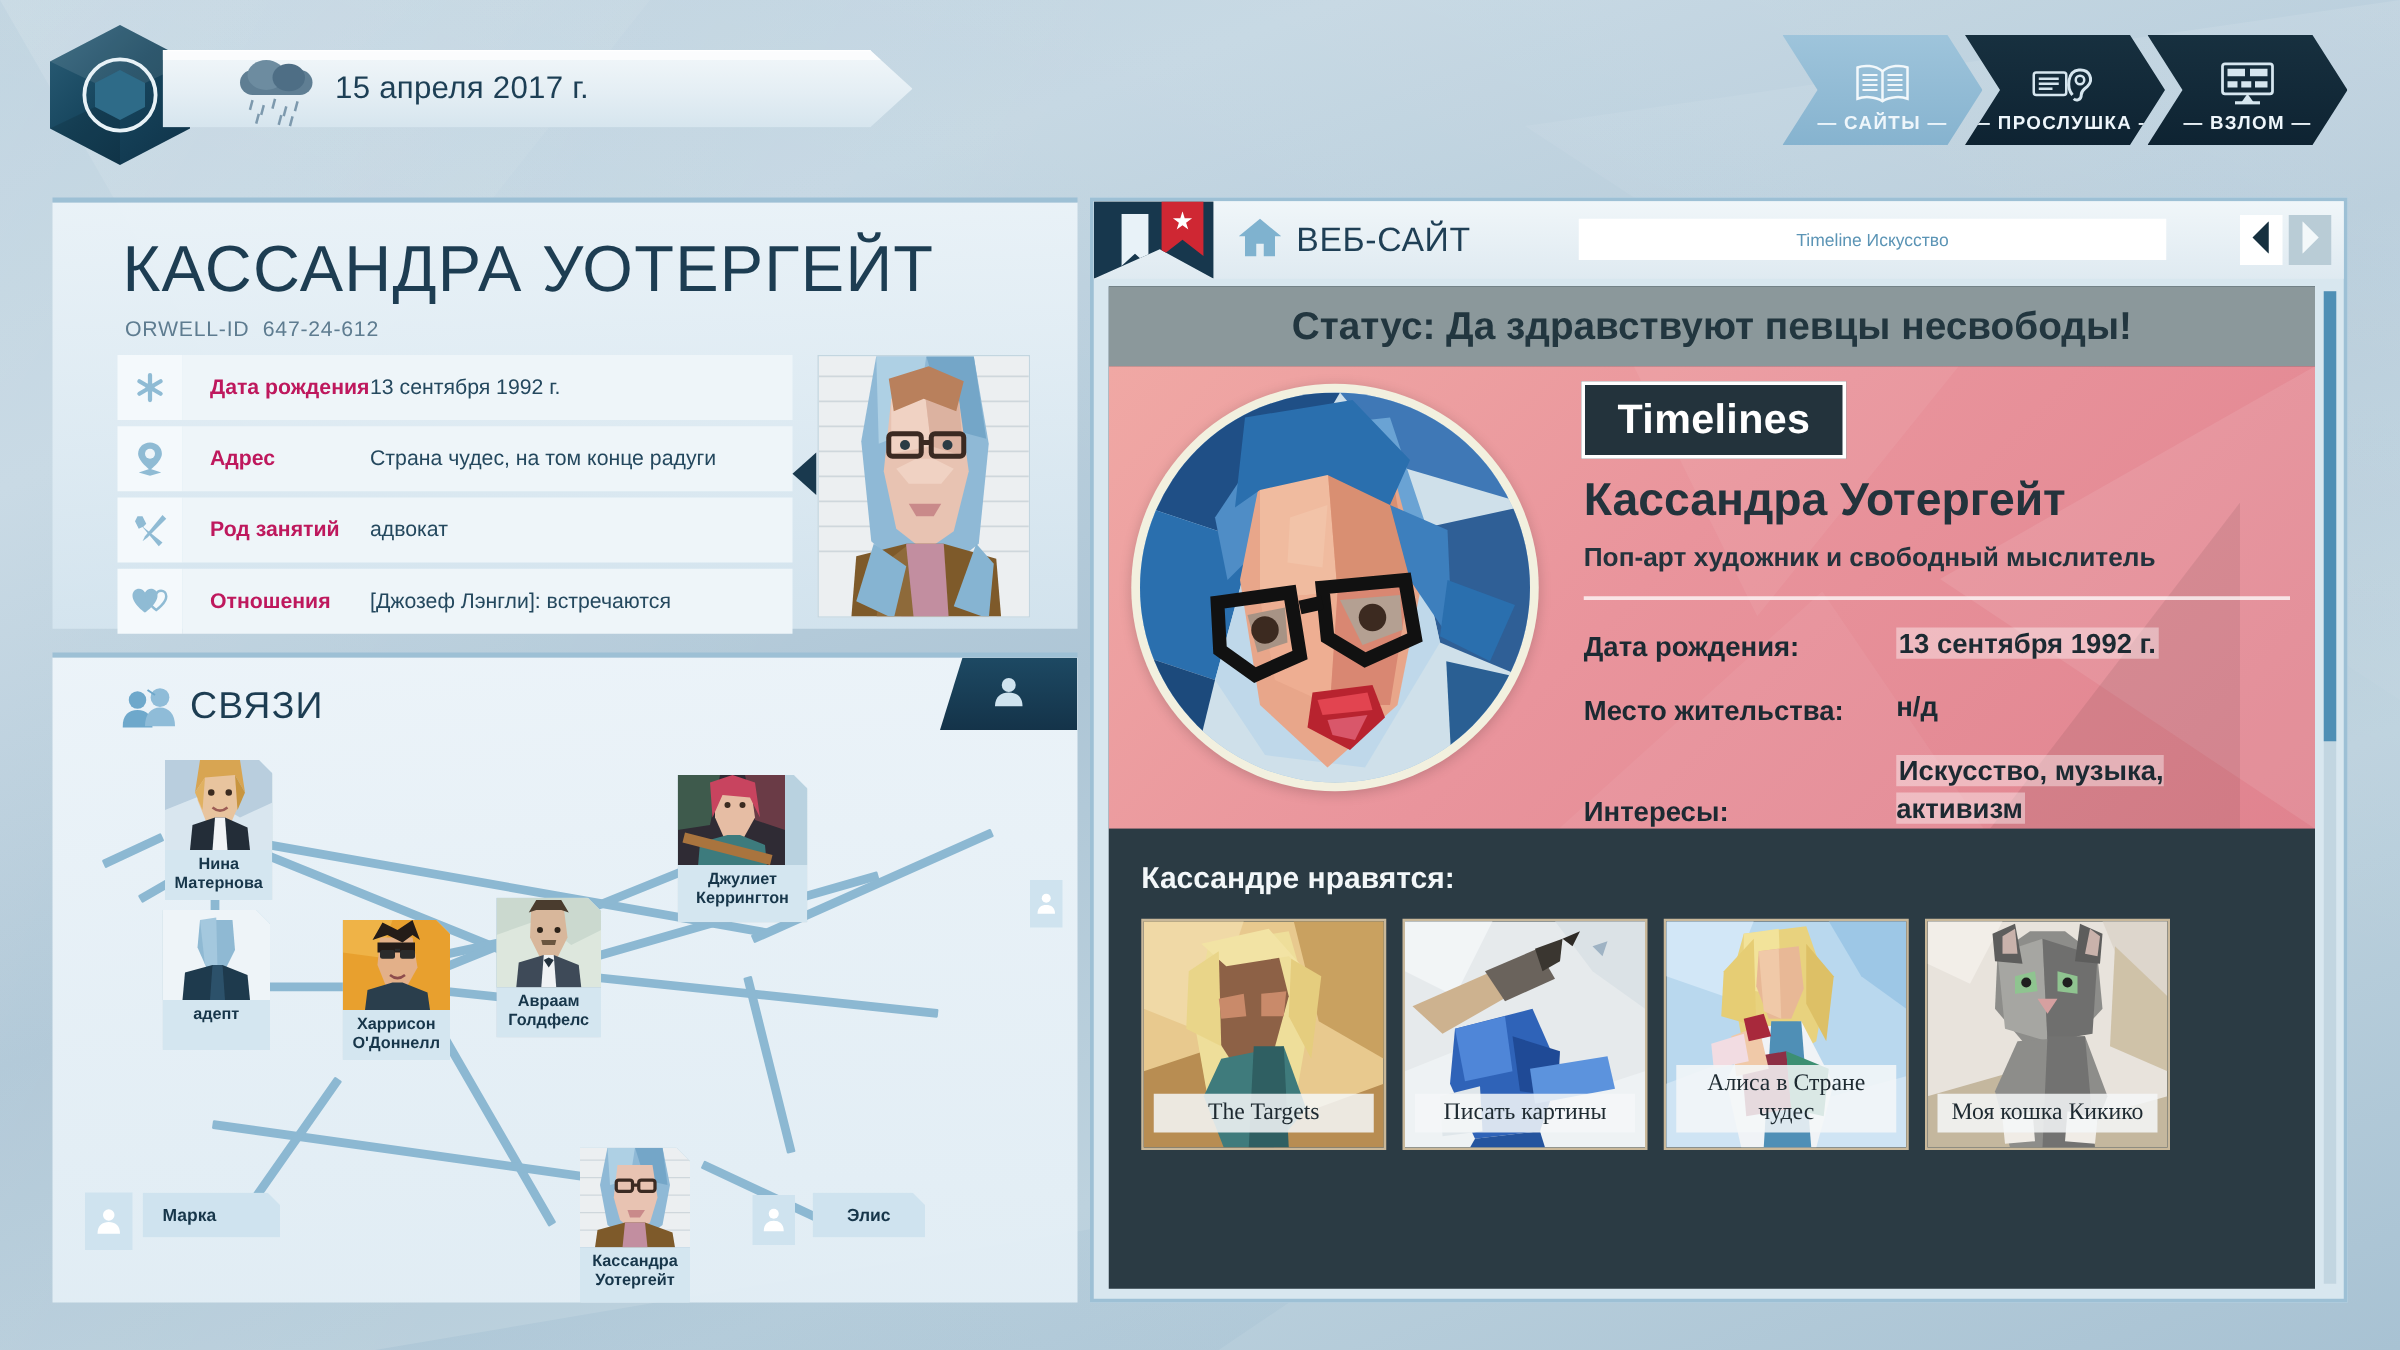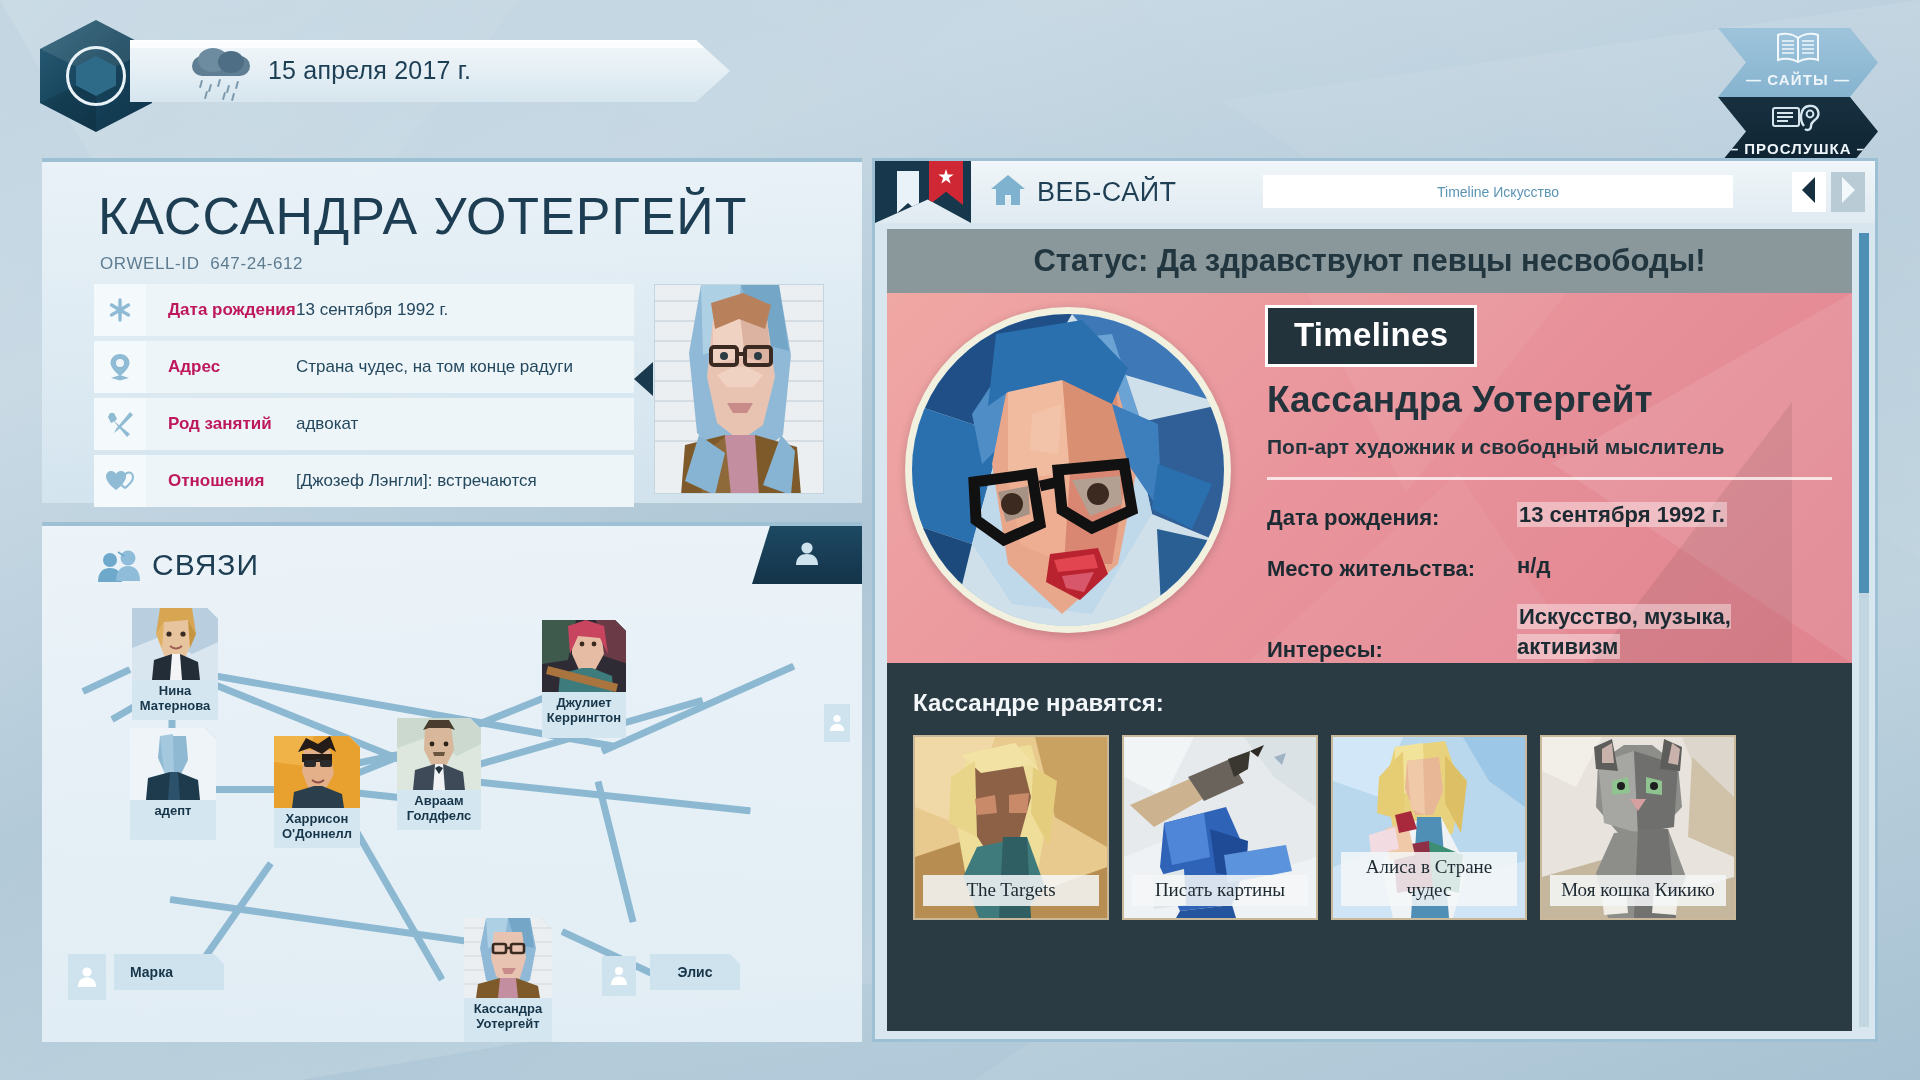--- a/index.html
+++ b/index.html
@@ -40,21 +40,21 @@
     box-shadow:inset 0 1px 0 #fff;}
   .datebar .hl{position:absolute;left:0;top:0;right:0;height:8px;background:rgba(255,255,255,.7);}
   .rain{position:absolute;left:190px;top:48px;width:62px;height:52px;}
   .rain .cloud{position:absolute;left:0;top:0;width:62px;height:30px;}
   .rain .c1{position:absolute;left:2px;top:8px;width:58px;height:20px;background:#5f7e93;border-radius:12px;}
   .rain .c2{position:absolute;left:8px;top:0px;width:30px;height:24px;background:#6d8ca0;border-radius:50%;}
   .rain .c3{position:absolute;left:28px;top:3px;width:26px;height:22px;background:#4e6e85;border-radius:50%;}
   .rain .drop{position:absolute;width:2px;height:8px;background:#7d99ad;transform:rotate(15deg);}
   .dtext{position:absolute;left:268px;top:56px;font-size:25px;color:#1d3f55;letter-spacing:.2px;}
 
-  .navtabs{position:absolute;right:42px;top:28px;height:88px;display:flex;flex-direction:column;}
+  .navtabs{position:absolute;right:42px;top:28px;height:88px;display:flex;}
   .navtab{position:relative;width:160px;height:88px;margin-left:-14px;
     display:flex;flex-direction:column;align-items:center;justify-content:flex-end;padding-bottom:9px;
     clip-path:polygon(0 0,calc(100% - 28px) 0,100% 50%,calc(100% - 28px) 100%,0 100%,28px 50%);}
   .navtab.active{background:linear-gradient(180deg,#9ec4db 0%,#86b3cf 100%);}
   .navtab.dark{background:linear-gradient(180deg,#17303f 0%,#0e2332 100%);}
   .navtab .lbl{font-size:15px;font-weight:bold;letter-spacing:1.1px;color:#eef6fb;white-space:nowrap;}
   .navtab .ic{height:40px;display:flex;align-items:center;justify-content:center;margin-bottom:3px;}
 
   
   #leftpanel{position:absolute;left:42px;top:158px;width:820px;height:345px;
@@ -213,20 +213,35 @@
         <svg width="54" height="34" viewBox="0 0 54 34">
           <rect x="2" y="8" width="26" height="18" rx="2" fill="none" stroke="#d6e6ef" stroke-width="2"></rect>
           <path d="M6 13 H22 M6 17 H22 M6 21 H17" stroke="#d6e6ef" stroke-width="2"></path>
           <path d="M33 26 C28 20,29 7,38 6 C47 5,50 14,45 19 C42 22,40 22,40 26 C40 30,36 31,34 29" fill="none" stroke="#d6e6ef" stroke-width="2.4"></path>
           <circle cx="39" cy="14" r="3.4" fill="none" stroke="#d6e6ef" stroke-width="2"></circle>
         </svg>
       </div>
       <div class="lbl">— ПРОСЛУШКА —</div>
     </div>
 
+    <div class="navtab dark">
+      <div class="ic">
+        <svg width="46" height="36" viewBox="0 0 46 36">
+          <rect x="3" y="2" width="40" height="24" rx="2" fill="none" stroke="#d6e6ef" stroke-width="2.2"></rect>
+          <rect x="7" y="6" width="14" height="6" fill="#d6e6ef"></rect>
+          <rect x="25" y="6" width="14" height="6" fill="#d6e6ef"></rect>
+          <rect x="7" y="16" width="8" height="5" fill="#d6e6ef"></rect>
+          <rect x="18" y="16" width="8" height="5" fill="#d6e6ef"></rect>
+          <rect x="29" y="16" width="10" height="5" fill="#d6e6ef"></rect>
+          <path d="M23 26 L18 33 H28 Z" fill="#d6e6ef"></path>
+          <rect x="13" y="32" width="20" height="2.5" fill="#d6e6ef"></rect>
+        </svg>
+      </div>
+      <div class="lbl">— ВЗЛОМ —</div>
+    </div>
 
   </div>
 </div>
 
 <div id="leftpanel">
   <div class="pname">КАССАНДРА УОТЕРГЕЙТ</div>
   <div class="pid">
     <span>ORWELL-ID</span>&nbsp;&nbsp;<span>647-24-612</span>
   </div>
 
@@ -431,21 +446,21 @@
             <circle cx="49" cy="26" r="2.4" fill="#2d2319"></circle>
           <path d="M36 34 H48 L47 38 H37 Z" fill="#6a553f"></path>
           <path d="M18 52 L38 46 L46 46 L66 54 L68 72 L16 72 Z" fill="#3e4a58"></path>
           <path d="M38 46 L46 46 L48 72 L36 72 Z" fill="#f0f2f4"></path>
           <path d="M38 50 L42 56 L46 50 L42 48 Z" fill="#22303c"></path>
         </svg>
       </div>
       <div class="nm">Авраам Голдфелс</div>
     </div>
 
-    <div class="node" style="left:500px;top:32px;width:84px;height:118px">
+    <div class="node" style="left:500px;top:32px;width:104px;height:118px">
       <div class="thumb">
         <svg width="86" height="78" viewBox="0 0 86 78" preserveAspectRatio="xMidYMid slice">
           <rect width="86" height="78" fill="#2f2b34"></rect>
           <path d="M0 0 L34 0 L26 40 L0 44 Z" fill="#3e5a4c"></path>
           <path d="M54 0 L86 0 L86 44 L62 36 Z" fill="#6a3b46"></path>
           <path d="M30 8 L58 6 L62 34 L52 52 L38 52 L30 34 Z" fill="#e6bda4"></path>
           <path d="M26 6 L44 0 L62 6 L66 34 L58 18 L36 16 L28 34 Z" fill="#c8445f"></path>
           <circle cx="40" cy="24" r="2.4" fill="#3a2b20"></circle>
             <circle cx="52" cy="24" r="2.4" fill="#3a2b20"></circle>
           <path d="M18 54 L40 48 L50 48 L70 56 L72 78 L16 78 Z" fill="#3d7b7d"></path>

